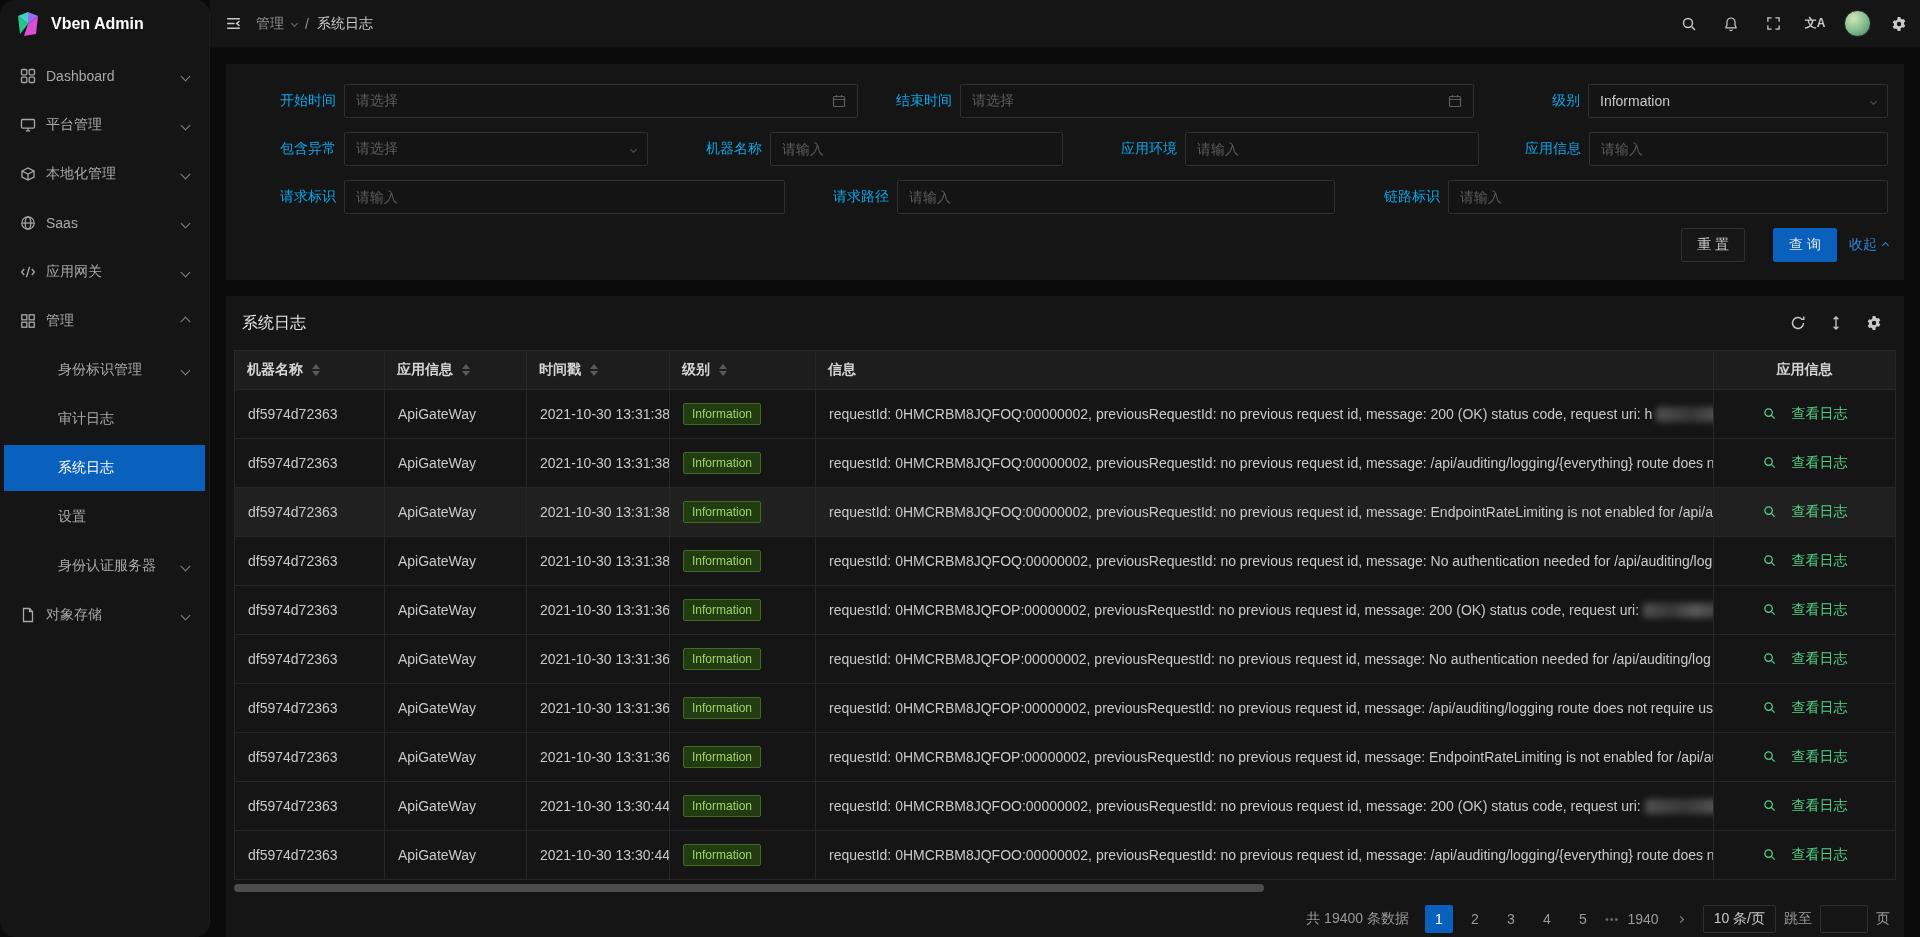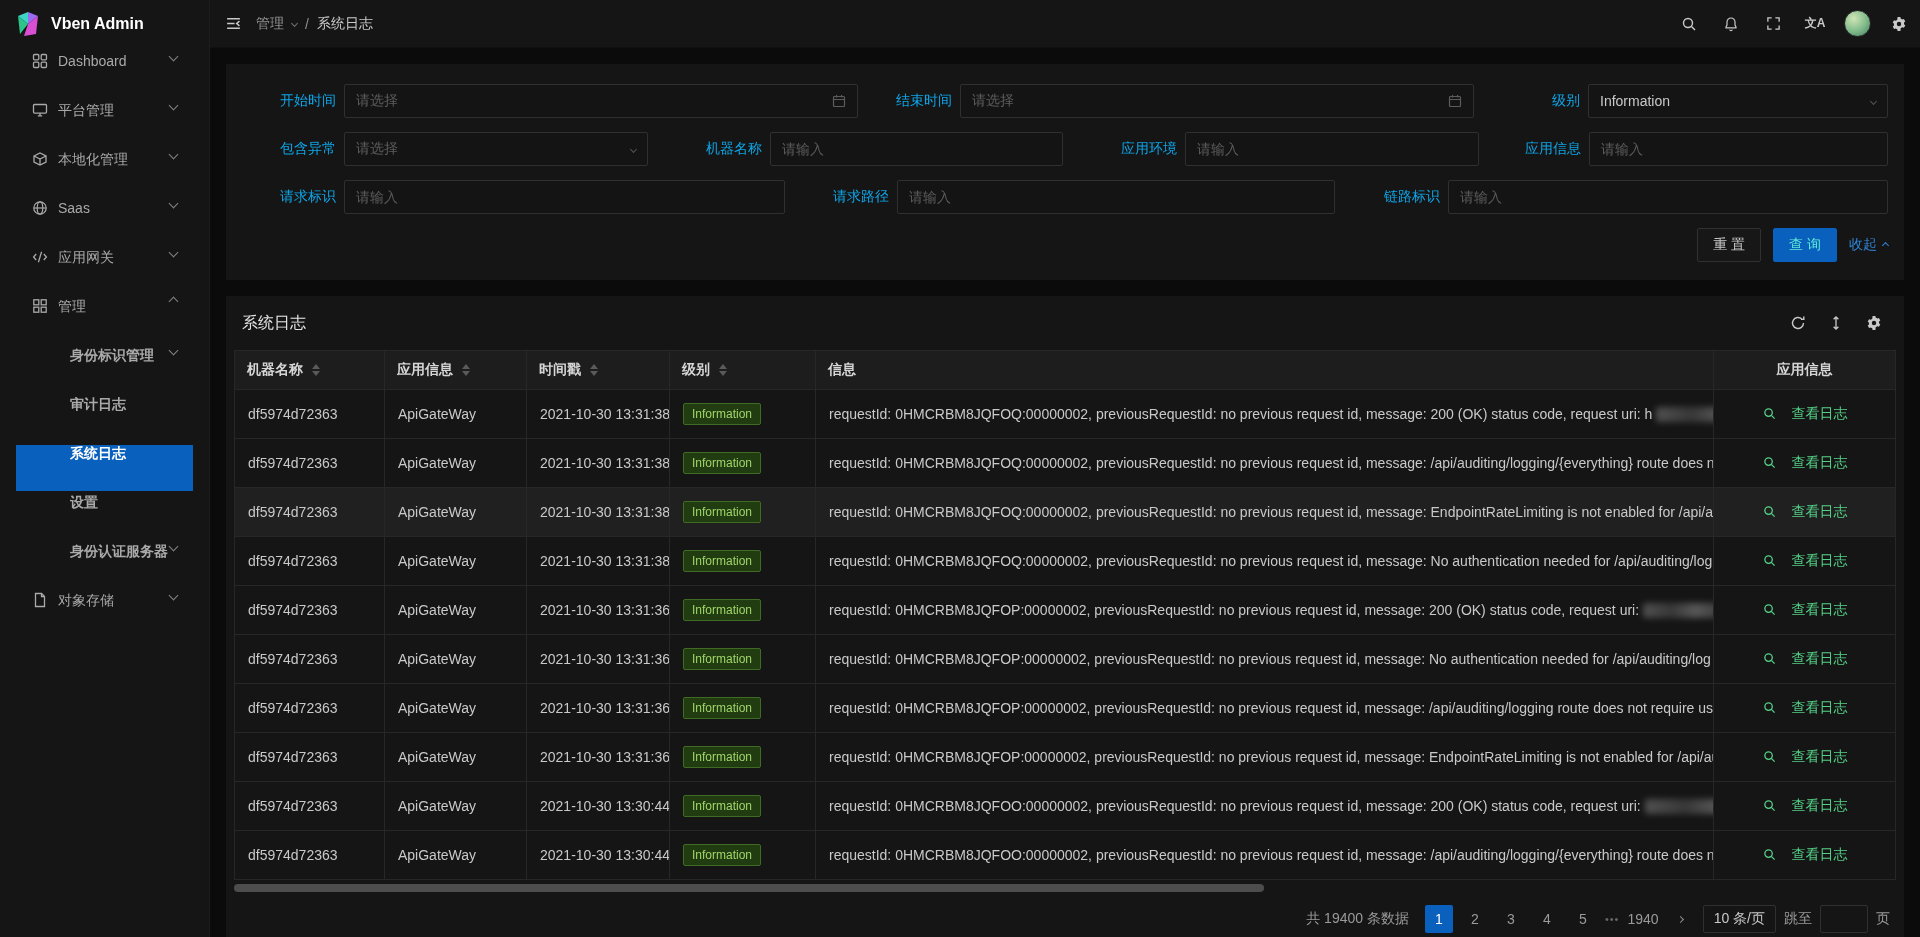--- a/index.html
+++ b/index.html
@@ -7,27 +7,27 @@
   body {
     font-family:"Liberation Sans","DejaVu Sans",sans-serif;
     background:#0b0b0b; color:#c9c9c9; font-size:14px;
   }
   :root{
     --panel:#151515; --border:#303030; --tline:#272727;
     --text:#c9c9c9; --dim:#8f8f8f; --ph:#5c5c5c;
     --primary:#0960bd; --link:#2f85d8; --success:#55d187;
   }
   
-  .sidebar{position:fixed;left:0;top:0;width:210px;height:937px;background:#151515;z-index:5;border-right:1px solid #1d1d1d;}
+  .sidebar{position:fixed;left:0;top:0;width:210px;height:937px;background:#151515;z-index:5;border-right:1px solid #1d1d1d;border-radius:15px;}
   .logo{height:48px;display:flex;align-items:center;gap:9px;padding-left:14px;cursor:pointer;}
   .logo-text{color:#fff;font-size:16px;font-weight:bold;}
   .menu{padding-top:2px;}
-  .mi{height:46px;margin:3px 16px;display:flex;padding:0 16px;color:#a9a9a9;cursor:pointer;}
+  .mi{height:46px;margin:3px 4px;display:flex;align-items:center;padding:0 16px;color:#a9a9a9;cursor:pointer;}
   .mi .mi-icon{width:16px;height:16px;margin-right:10px;display:inline-flex;color:#a9a9a9;}
-  .mi.sub{padding-left:54px;font-weight:bold;}
+  .mi.sub{padding-left:54px;}
   .mi.active{background:var(--primary);color:#fff;}
   .mi .mi-label{flex:1;white-space:nowrap;overflow:hidden;}
   .chev{width:7px;height:7px;border-right:1.5px solid currentColor;border-bottom:1.5px solid currentColor;display:inline-block;transform:rotate(45deg);opacity:.75;}
   .chev.up{transform:rotate(-135deg);}
   .chev.right{transform:rotate(-45deg);}
   .chev.sm{width:5px;height:5px;}
   
   .header{position:fixed;left:210px;top:0;right:0;height:48px;background:#151515;display:flex;align-items:center;z-index:4;border-bottom:1px solid #101010;}
   .fold{width:46px;height:48px;display:flex;align-items:center;justify-content:center;color:#c9c9c9;cursor:pointer;}
   .crumbs{display:flex;align-items:center;gap:8px;color:var(--dim);}
@@ -46,21 +46,21 @@
   .ctl{height:34px;background:#141414;border:1px solid var(--border);border-radius:2px;display:flex;align-items:center;padding:0 11px;color:#c9c9c9;font-size:14px;font-family:inherit;}
   input.ctl{outline:none;}
   input.ctl::placeholder{color:var(--ph);}
   .ctl .ph{color:var(--ph);}
   .ctl .sp{flex:1;}
   .ctl .chev{color:#6a6a6a;}
   
   .btns{display:flex;justify-content:flex-end;align-items:center;gap:12px;margin-top:4px;}
   .btn{height:34px;padding:0 15px;border-radius:2px;font-size:14px;display:inline-flex;align-items:center;cursor:pointer;border:1px solid transparent;}
   .btn.ghost{border-color:var(--border);color:#c9c9c9;background:#171717;}
-  .btn.primary{background:var(--primary);border-color:var(--primary);color:#5eead4;}
+  .btn.primary{background:var(--primary);border-color:var(--primary);color:#e5e5e5;margin-left:16px;}
   .collapse{color:var(--link);display:inline-flex;align-items:center;gap:6px;cursor:pointer;}
   .collapse .chev{border-color:var(--link);opacity:1;}
   
   .tpanel{margin:16px;background:var(--panel);padding:0 8px 8px;}
   .tp-head{height:54px;display:flex;align-items:center;justify-content:space-between;padding:0 8px;}
   .tp-title{font-size:16px;color:#e4e4e4;}
   .tp-tools{display:flex;align-items:center;gap:22px;color:#c9c9c9;padding-right:6px;}
   .tool{display:inline-flex;cursor:pointer;}
   table{width:100%;border-collapse:collapse;table-layout:fixed;font-size:14px;border-top:1px solid var(--tline);}
   th,td{border-right:1px solid var(--tline);border-bottom:1px solid var(--tline);padding:0 12px;white-space:nowrap;overflow:hidden;}

